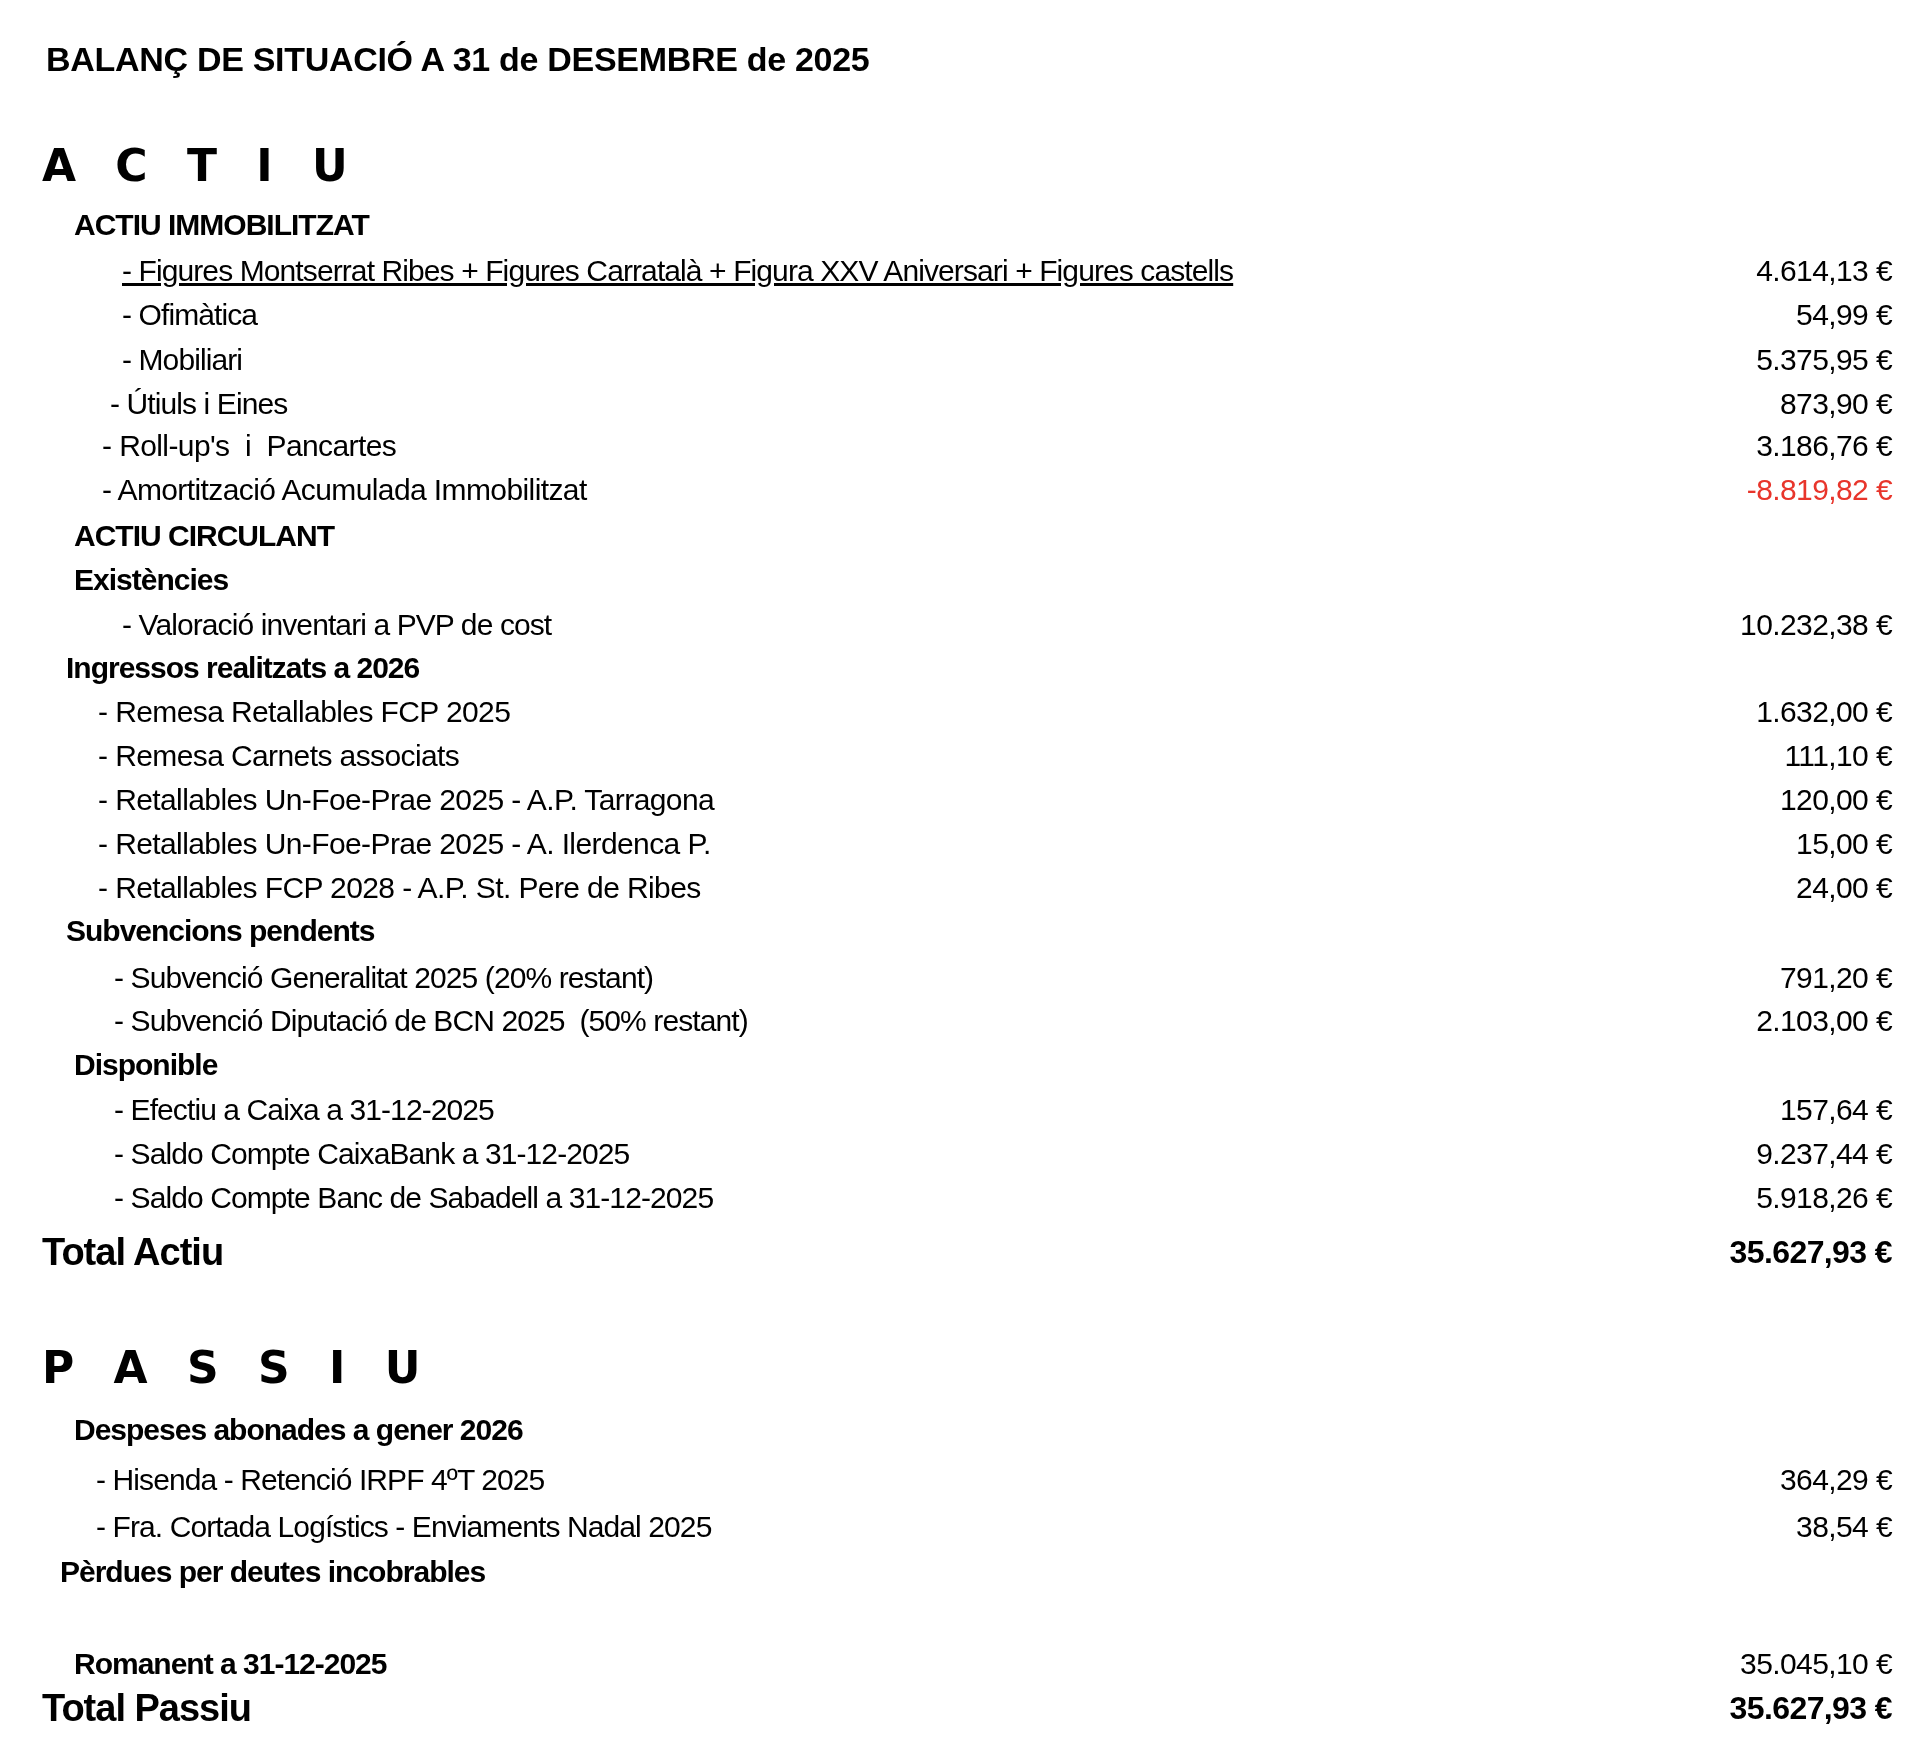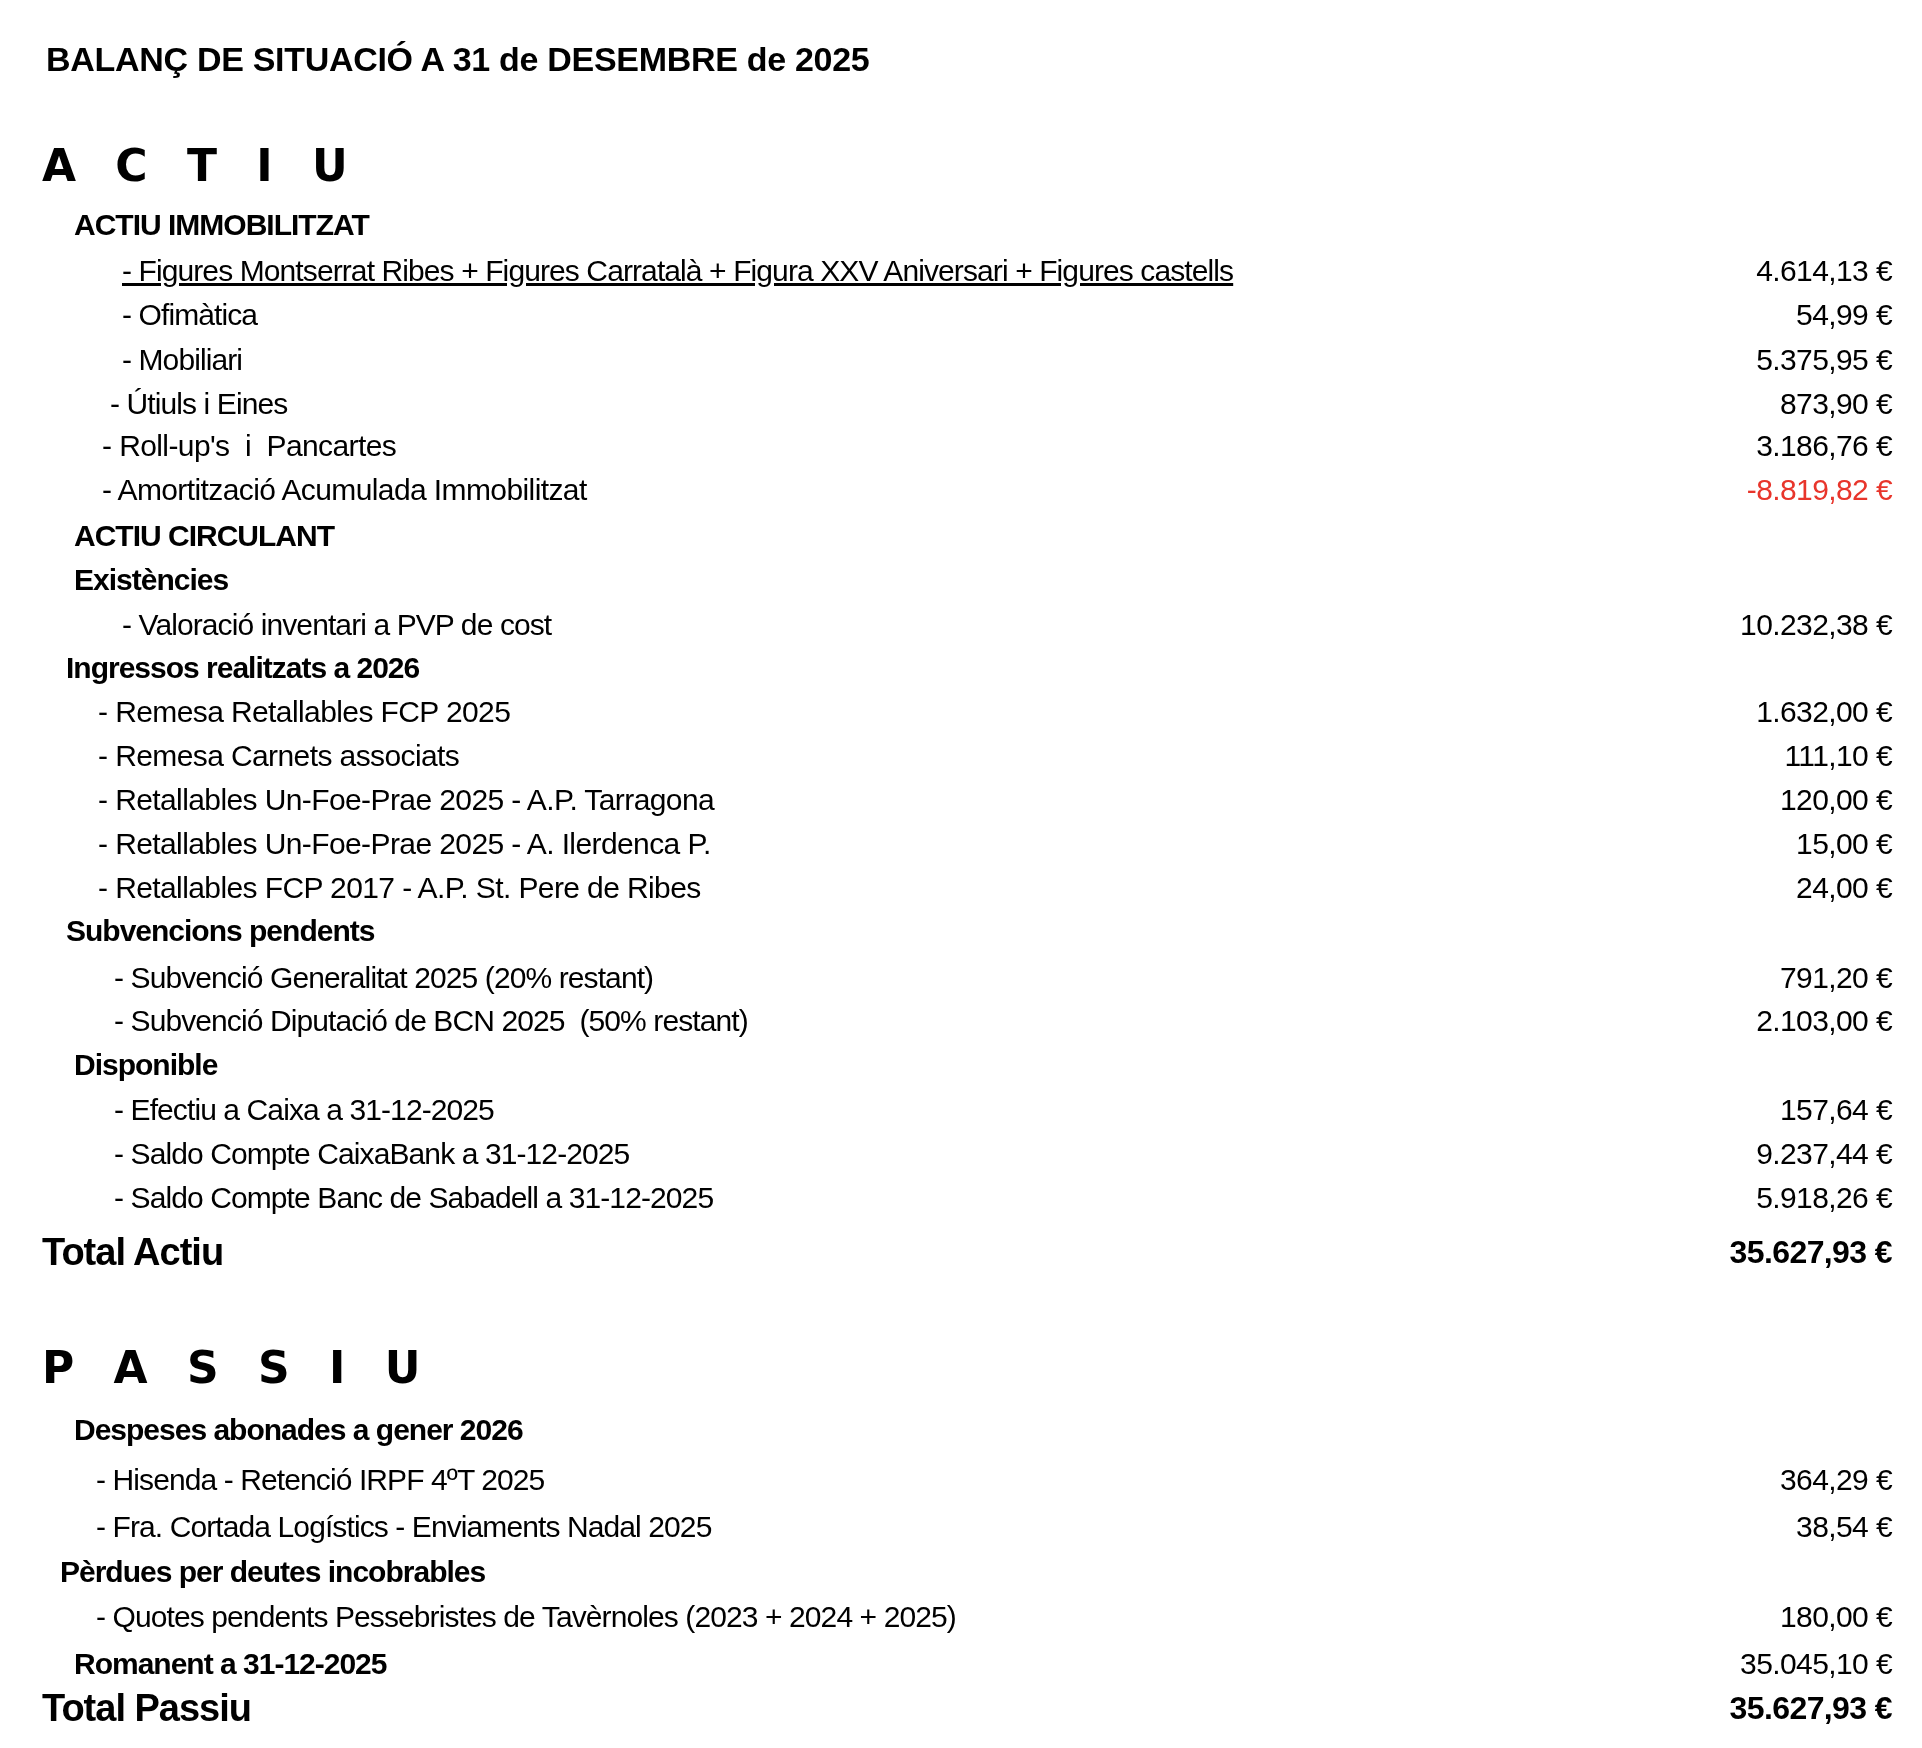--- a/index.html
+++ b/index.html
@@ -151,21 +151,21 @@
   </div>
   <div class="row" style="top:780px;">
     <span class="label" style="left: 98px; white-space: pre;">- Retallables Un-Foe-Prae 2025 - A.P. Tarragona</span>
     <span class="amount">120,00 €</span>
   </div>
   <div class="row" style="top:824px;">
     <span class="label" style="left: 98px; white-space: pre;">- Retallables Un-Foe-Prae 2025 - A. Ilerdenca P.</span>
     <span class="amount">15,00 €</span>
   </div>
   <div class="row" style="top:868px;">
-    <span class="label" style="left: 98px; white-space: pre;">- Retallables FCP 2017 - A.P. St. Pere de Ribes</span>
+    <span class="label" style="left: 98px; white-space: pre;">- Retallables FCP 2028 - A.P. St. Pere de Ribes</span>
     <span class="amount">24,00 €</span>
   </div>
 
   <div class="row" style="top:911px;">
     <span class="label group calib" style="left: 66px; white-space: pre;">Subvencions pendents</span>
   </div>
   <div class="row" style="top:958px;">
     <span class="label calib" style="left: 114px; white-space: pre;">- Subvenció Generalitat 2025 (20% restant)</span>
     <span class="amount">791,20 €</span>
   </div>
@@ -205,24 +205,20 @@
     <span class="amount">364,29 €</span>
   </div>
   <div class="row" style="top:1507px;">
     <span class="label calib" style="left: 96px; white-space: pre;">- Fra. Cortada Logístics - Enviaments Nadal 2025</span>
     <span class="amount">38,54 €</span>
   </div>
 
   <div class="row" style="top:1552px;">
     <span class="label group calib" style="left: 60px; white-space: pre;">Pèrdues per deutes incobrables</span>
   </div>
-  <div class="row" style="top:1597px;">
-    <span class="label calib" style="left: 96px; white-space: pre;">- Quotes pendents Pessebristes de Tavèrnoles (2023 + 2024 + 2025)</span>
-    <span class="amount">180,00 €</span>
-  </div>
 
   <div class="row" style="top:1644px;">
     <span class="label group calib" style="left: 74px; white-space: pre;">Romanent a 31-12-2025</span>
     <span class="amount">35.045,10 €</span>
   </div>
 
   <div class="row" style="top:1688px;">
     <span class="label total calib" style="left: 42px; white-space: pre;">Total Passiu</span>
     <span class="amount total">35.627,93 €</span>
   </div>

